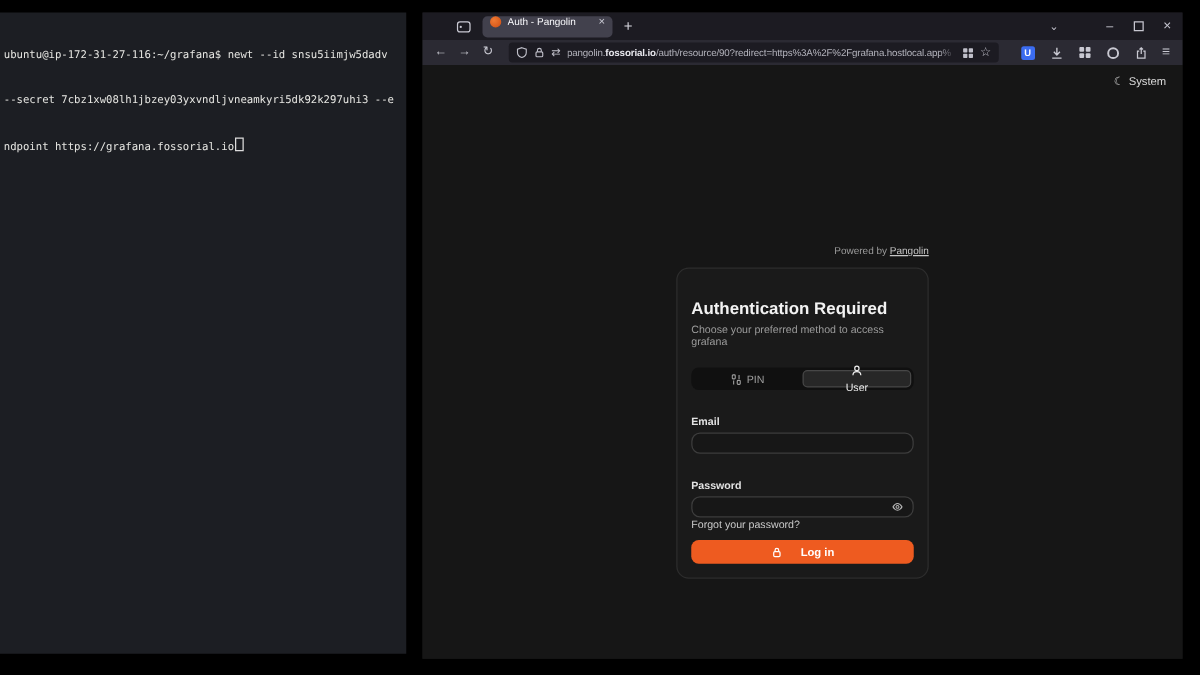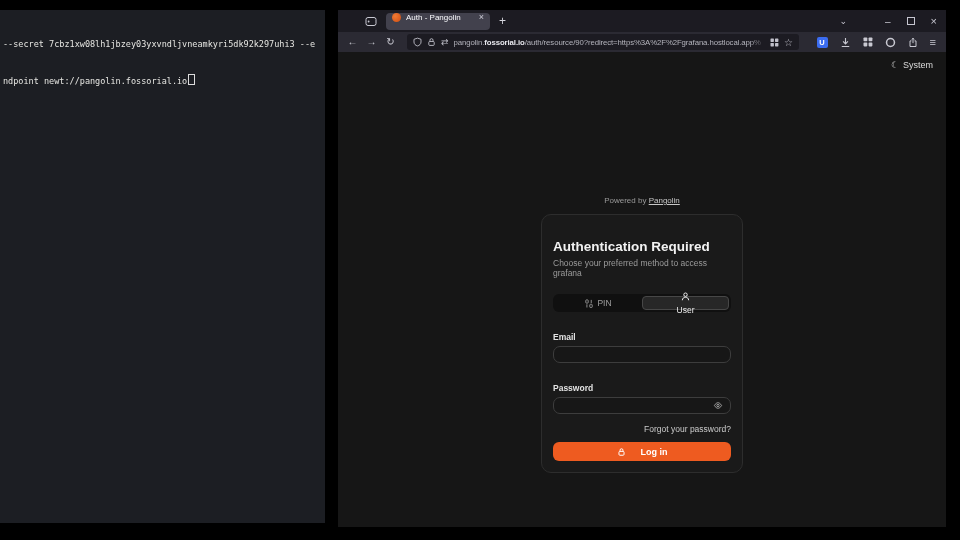--- a/index.html
+++ b/index.html
@@ -54,49 +54,50 @@
     color:#c9c9d2;}
   .ublock{width:11px;height:11px;border-radius:2px;background:#3b6cf0;color:#fff;
     font-size:7.5px;font-weight:bold;display:flex;align-items:center;justify-content:center;}
   .menu{font-size:11px;color:#c9c9d2;}
   
   .page{flex:1;position:relative;background:#161616;}
   .theme-toggle{position:absolute;top:8px;right:13px;display:flex;align-items:center;
     gap:4px;color:#dcdcdc;font-size:9px;}
   .moon{font-size:9px;}
   .center-col{position:absolute;left:50%;top:144px;transform:translateX(-50%);width:202px;}
-  .powered{text-align:center;font-size:8px;color:#9a9a9a;margin-bottom:9px;}
+  .powered{text-align:right;font-size:8px;color:#9a9a9a;margin-bottom:9px;}
   .powered a{color:#c7c7c7;text-decoration:underline;}
   .card{background:#1a1a1a;border:1px solid #2d2d2d;border-radius:10px;
     padding:12px 11px 11px;box-sizing:border-box;}
   .card-title{font-size:13.5px;font-weight:bold;color:#f2f2f2;margin:12px 0 4px;}
   .card-sub{font-size:8.5px;color:#9b9b9b;}
   .method-tabs{margin-top:16px;background:#101010;border-radius:6px;padding:2px;
     display:flex;height:18px;box-sizing:border-box;}
   .method-tab{flex:1;display:flex;align-items:center;justify-content:center;gap:4px;
     font-size:8.5px;color:#9f9f9f;border-radius:4px;border:1px solid transparent;
     box-sizing:border-box;}
   .method-tab.active{background:#272727;border-color:#474747;color:#ededed;flex-direction:column;}
   .field-label{margin-top:20px;font-size:8.5px;font-weight:bold;color:#e3e3e3;}
   .input{margin-top:4px;height:17px;border:1px solid #3d3d3d;border-radius:7px;
     background:#171717;display:flex;align-items:center;padding:0 7px;
     box-sizing:border-box;}
   .input .eye{margin-left:auto;color:#b9b9b9;display:flex;align-items:center;}
-  .forgot{text-align:right;margin-top:10px;font-size:8.5px;color:#cbcbcb;}
+  .forgot{text-align:left;margin-top:0;font-size:8.5px;color:#cbcbcb;}
   .login-btn{margin-top:8px;height:19px;background:#ee5b20;border-radius:6px;
     display:flex;align-items:center;justify-content:center;gap:15px;color:#fff;
     font-size:9px;font-weight:bold;}
   svg{display:block;}
 </style>
 </head>
 <body>
 
 <div class="terminal">
+  <div>ubuntu@ip-172-31-27-116:~/grafana$ newt --id snsu5iimjw5dadv</div>
   <div>--secret 7cbz1xw08lh1jbzey03yxvndljvneamkyri5dk92k297uhi3 --e</div>
-  <div><span>ndpoint newt://pangolin.fossorial.io</span><span class="cursor"></span></div>
+  <div><span>ndpoint https://grafana.fossorial.io</span><span class="cursor"></span></div>
 </div>
 
 <div class="browser">
 
   <div class="titlebar">
     <span class="fxview">
       <svg width="12" height="11" viewBox="0 0 12 11" fill="none" stroke="currentColor" stroke-width="1">
         <rect x="1" y="1.5" width="10" height="8" rx="2"></rect>
           <circle cx="3.6" cy="5.5" r="0.9" fill="currentColor" stroke="none"></circle>
       </svg>

